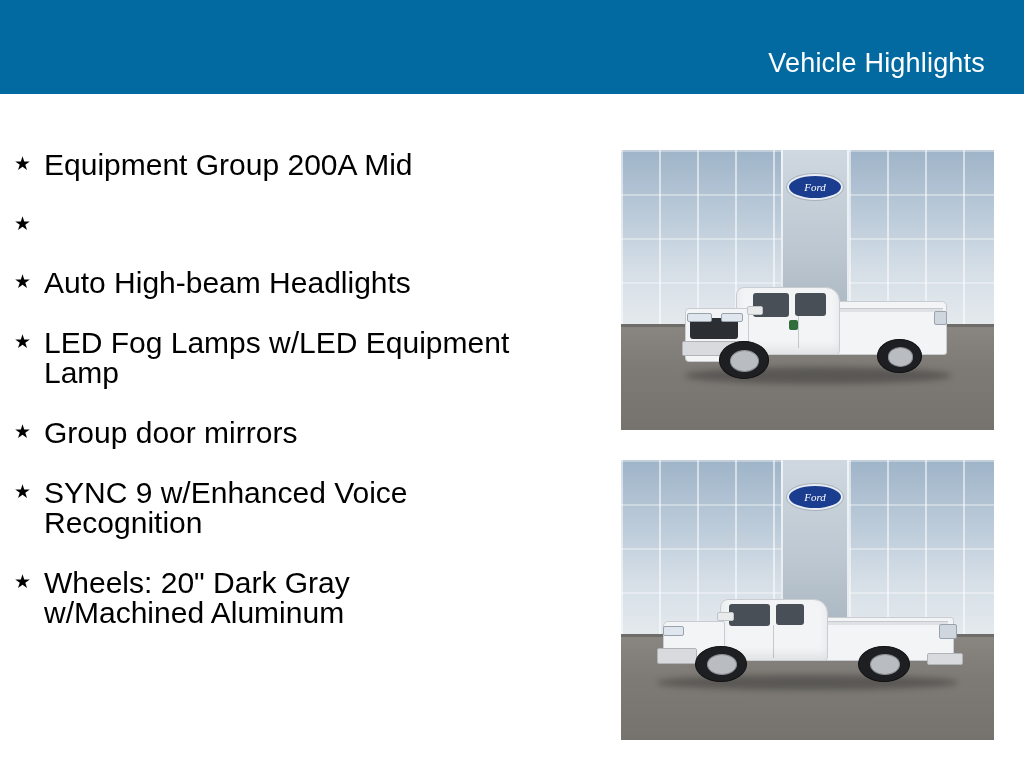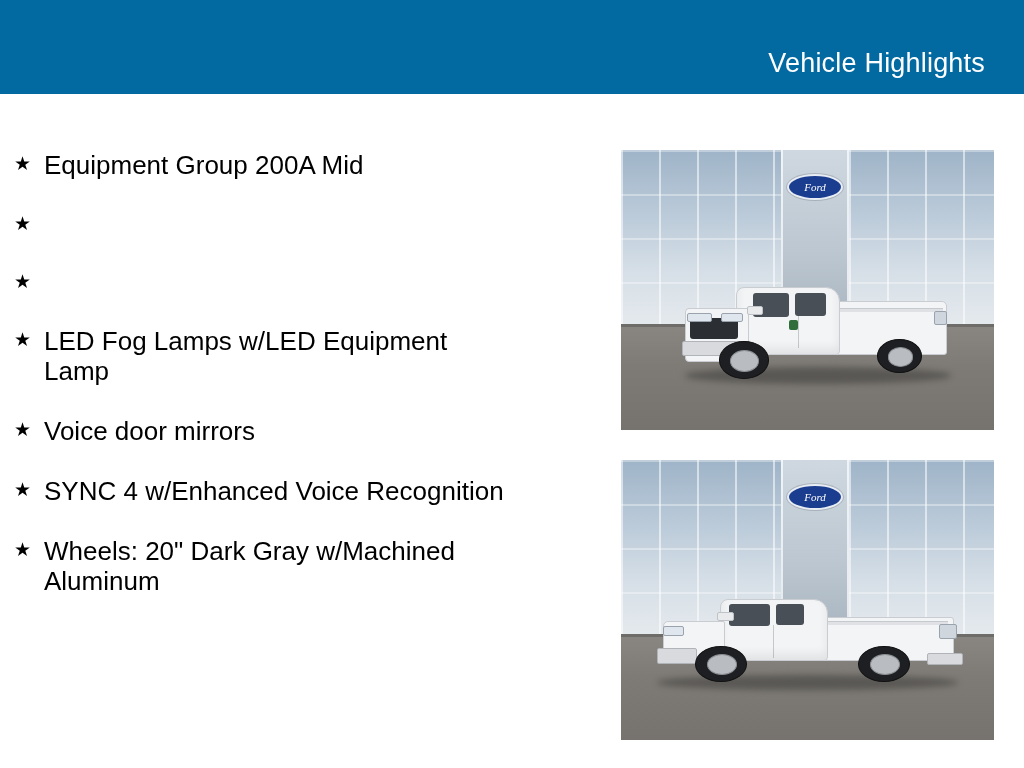--- a/index.html
+++ b/index.html
@@ -64,21 +64,21 @@
     width: 30px;
     color: #000000;
     font-size: 19px;
     line-height: 28px;
     text-align: left;
     user-select: none;
   }
   .highlight-text {
     flex: 1 1 auto;
     color: #000000;
-    font-size: 26px;
+    font-size: 30px;
     line-height: 30px;
     max-width: 470px;
   }
 
   
   .photo {
     position: absolute;
     left: 621px;
     width: 373px;
     height: 280px;
@@ -276,35 +276,36 @@
       <span class="bullet-star">★</span>
       <span class="highlight-text">Equipment Group 200A Mid</span>
     </div>
 
     <div class="highlight-item">
       <span class="bullet-star">★</span>
     </div>
 
     <div class="highlight-item">
       <span class="bullet-star">★</span>
+      <span class="highlight-text">Auto High-beam Headlights</span>
     </div>
 
     <div class="highlight-item">
       <span class="bullet-star">★</span>
       <span class="highlight-text">LED Fog Lamps w/LED Equipment Lamp</span>
     </div>
 
     <div class="highlight-item">
       <span class="bullet-star">★</span>
-      <span class="highlight-text">Voice door mirrors</span>
-    </div>
-
-    <div class="highlight-item">
-      <span class="bullet-star">★</span>
-      <span class="highlight-text">SYNC 4 w/Enhanced Voice Recognition</span>
+      <span class="highlight-text">Group door mirrors</span>
+    </div>
+
+    <div class="highlight-item">
+      <span class="bullet-star">★</span>
+      <span class="highlight-text">SYNC 9 w/Enhanced Voice Recognition</span>
     </div>
 
     <div class="highlight-item">
       <span class="bullet-star">★</span>
       <span class="highlight-text">Wheels: 20" Dark Gray w/Machined Aluminum</span>
     </div>
 
   </div>
 
   <div class="photo photo-1">

